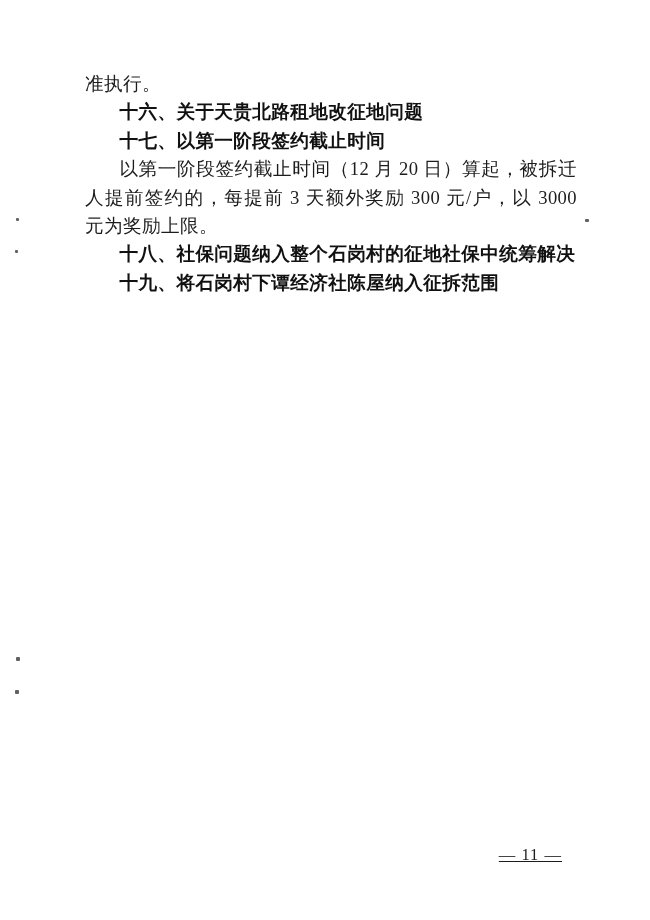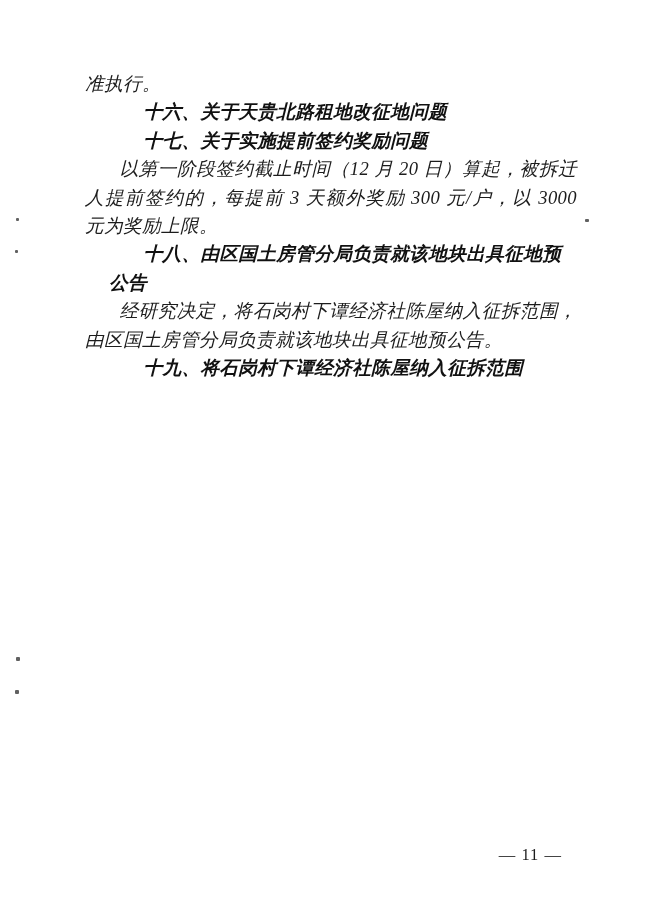--- a/index.html
+++ b/index.html
@@ -23,40 +23,39 @@
     width: 492px;
   }
   .content p {
     margin: 0;
     font-size: 18.6px;
     line-height: 28.4px;
     text-align: justify;
     text-justify: inter-character;
     letter-spacing: 0.4px;
     text-indent: 1.85em;
-    font-style: italic;
   }
   .content p.no-indent {
     text-indent: 0;
   }
   .content p.heading {
     font-family: "Liberation Sans", "DejaVu Sans", sans-serif;
     font-weight: bold;
     color: #111111;
     text-align: left;
-    margin-left: 24px;
   }
   .page-number {
     position: absolute;
     top: 845px;
     right: 88px;
     font-size: 16.5px;
     letter-spacing: 1px;
     color: #1c1c1c;
     white-space: nowrap;
+    text-decoration: underline;
   }
   .speck {
     position: absolute;
     background: #3a3a3a;
     border-radius: 1px;
     opacity: 0.8;
   }
   .speck.s1 { left: 16px; top: 218px; width: 3px; height: 3px; }
   .speck.s2 { left: 15px; top: 250px; width: 3px; height: 3px; }
   .speck.s3 { left: 16px; top: 657px; width: 4px; height: 4px; }
@@ -67,27 +66,26 @@
 <body>
 
 <div class="page">
 
   <div class="content">
     <p class="no-indent">准执行。</p>
 
     <p class="heading">十六、关于天贵北路租地改征地问题</p>
 
 
-    <p class="heading">十七、关于实施提前签约奖励问题</p>
+    <p class="heading">十七、以第一阶段签约截止时间</p>
 
     <p>以第一阶段签约截止时间（12 月 20 日）算起，被拆迁人提前签约的，每提前 3 天额外奖励 300 元/户，以 3000 元为奖励上限。</p>
 
-    <p class="heading">十八、由区国土房管分局负责就该地块出具征地预公告</p>
+    <p class="heading">十八、社保问题纳入整个石岗村的征地社保中统筹解决</p>
 
-    <p>经研究决定，将石岗村下谭经济社陈屋纳入征拆范围，由区国土房管分局负责就该地块出具征地预公告。</p>
 
     <p class="heading">十九、将石岗村下谭经济社陈屋纳入征拆范围</p>
 
   </div>
 
   <div class="page-number">— 11 —</div>
 
   <span class="speck s1"></span>
   <span class="speck s2"></span>
   <span class="speck s3"></span>

